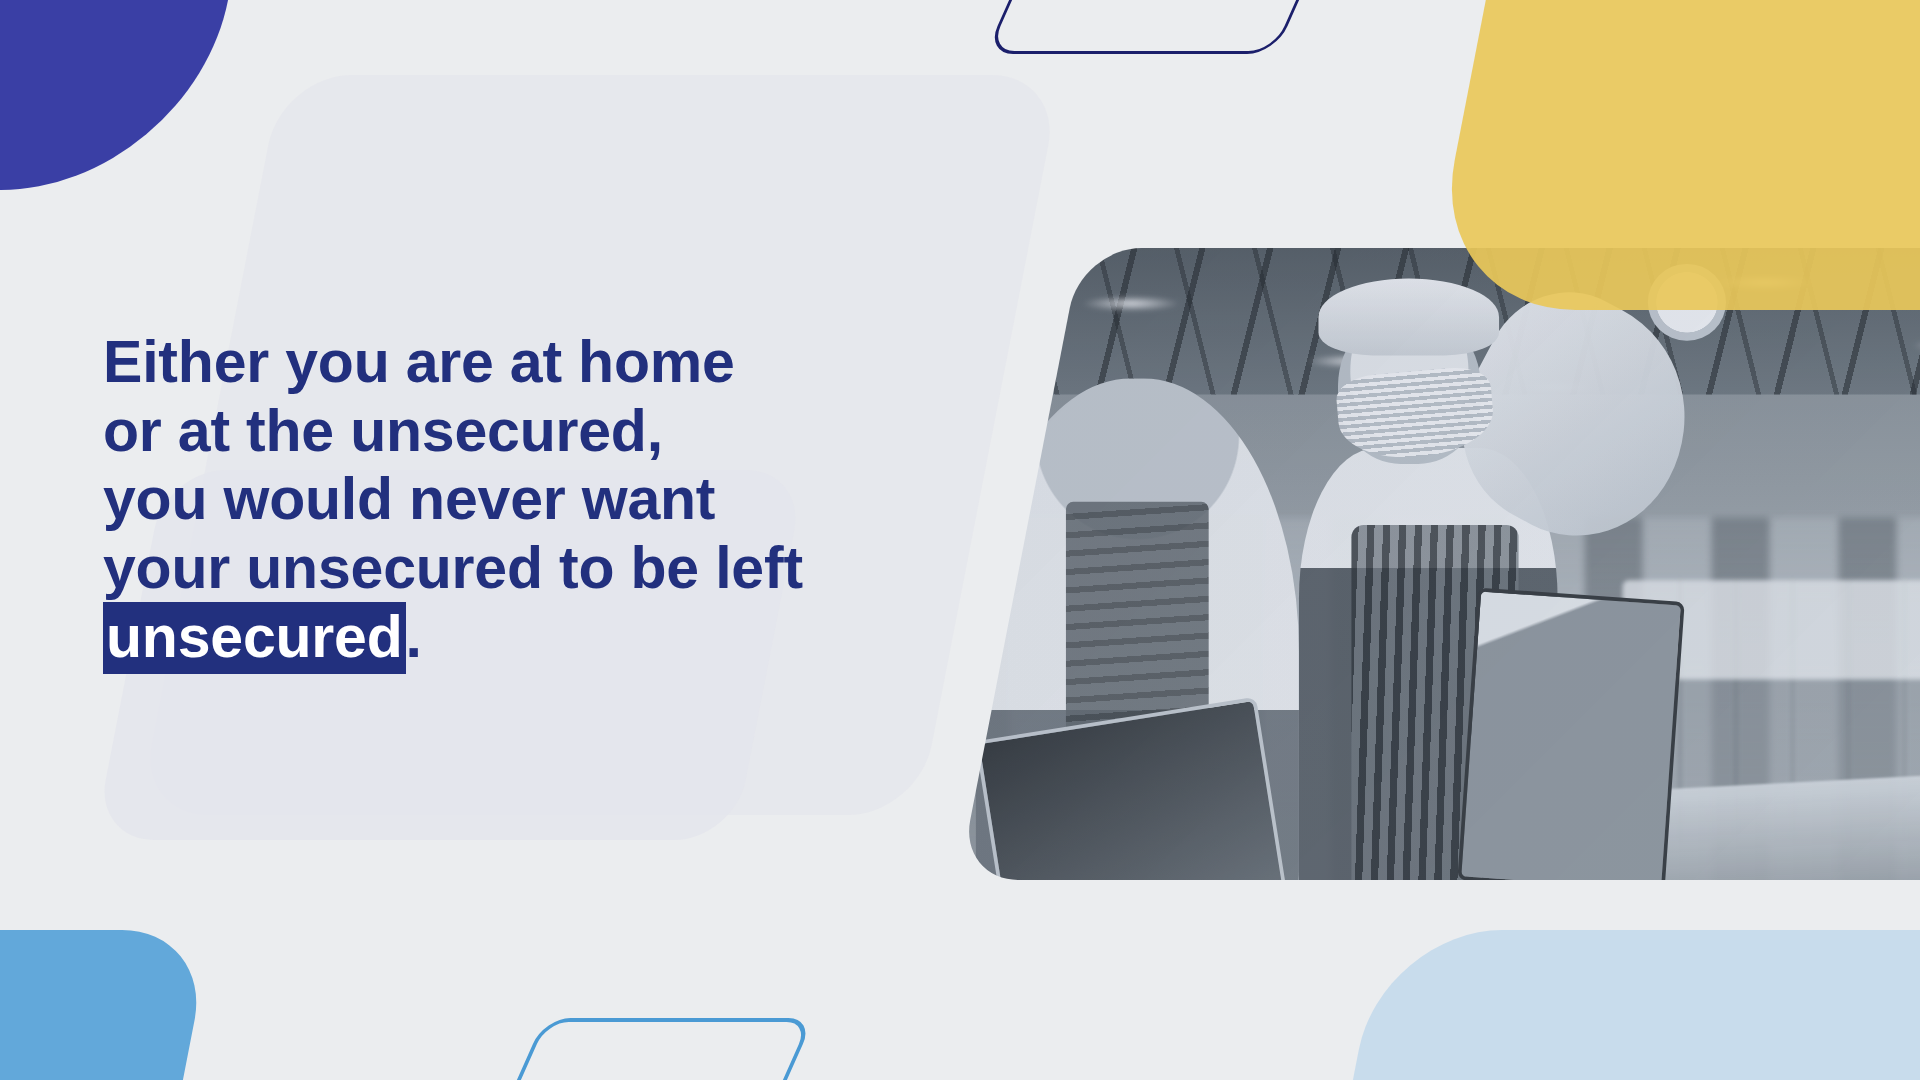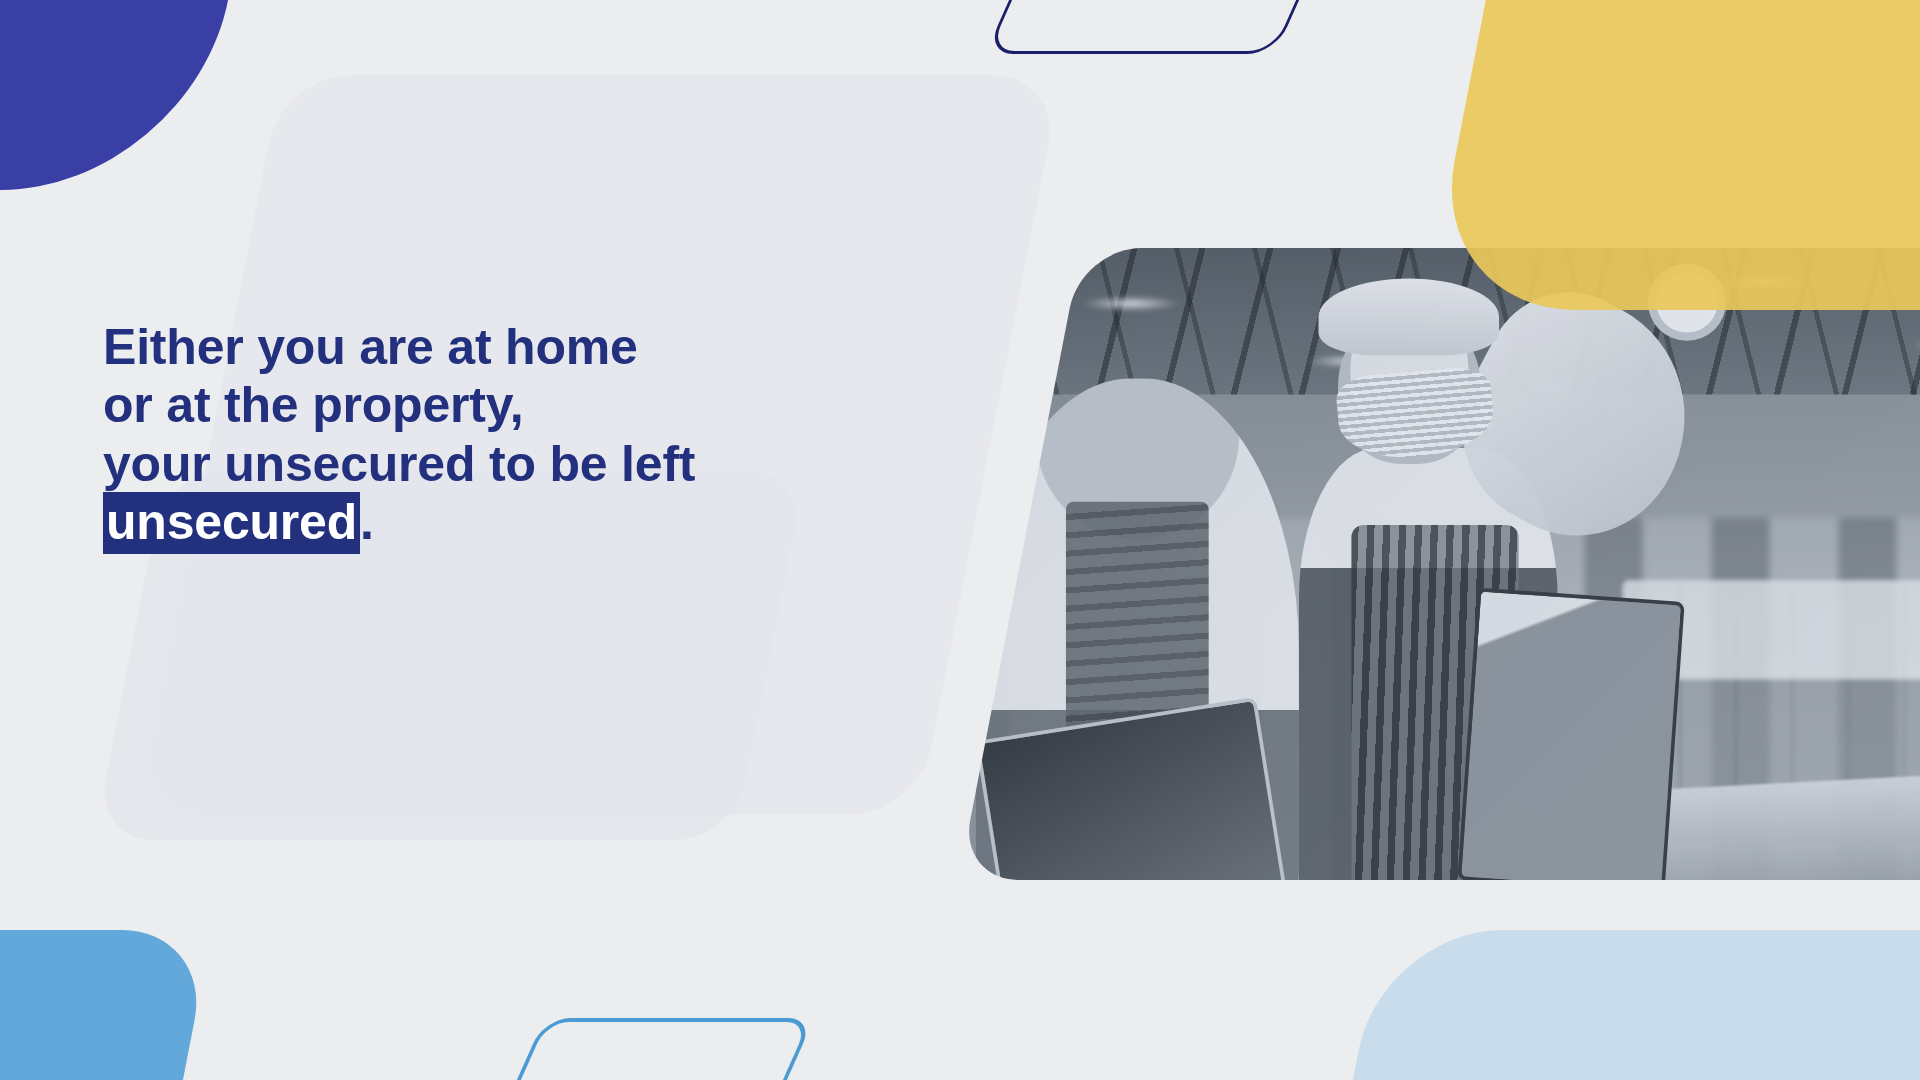--- a/index.html
+++ b/index.html
@@ -249,24 +249,24 @@
   .ph-tint {
     position: absolute; inset: 0;
     background: linear-gradient(135deg, rgba(36,52,96,.16), rgba(80,110,150,.10));
     mix-blend-mode: multiply;
   }
 
   
   .quote {
     position: absolute;
     left: 103px;
-    top: 318px;
+    top: 328px;
     width: 840px;
     z-index: 8;
-    font-size: 50px;
+    font-size: 59px;
     line-height: 1.165;
     font-weight: 600;
     color: #22307e;
     letter-spacing: -.2px;
   }
   .quote .line { display: block; white-space: nowrap; }
   .hl {
     background: #22307e;
     color: #ffffff;
     padding: 2px 3px 4px 3px;
@@ -310,18 +310,19 @@
       <div class="ph-woman-mask"></div>
       <div class="ph-tablet-b"></div>
       <div class="ph-tint"></div>
     </div>
   </div>
 
   <div class="blob-yellow"></div>
 
   <div class="quote">
     <span class="line">Either you are at home</span>
-    <span class="line">or at the property,</span>
+    <span class="line">or at the unsecured,</span>
+    <span class="line">you would never want</span>
     <span class="line">your unsecured to be left</span>
     <span class="line"><span class="hl">unsecured</span><span class="period">.</span></span>
   </div>
 
 </div>
 
 </body></html>

